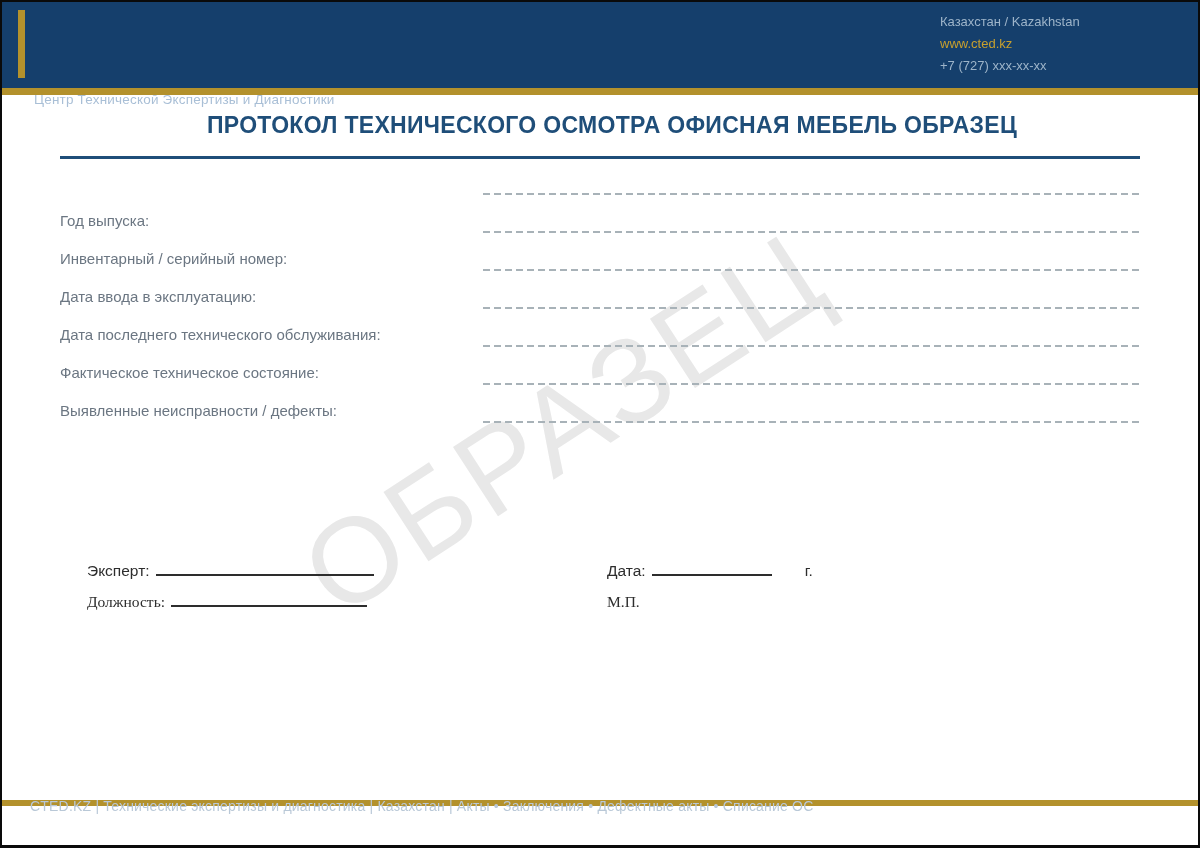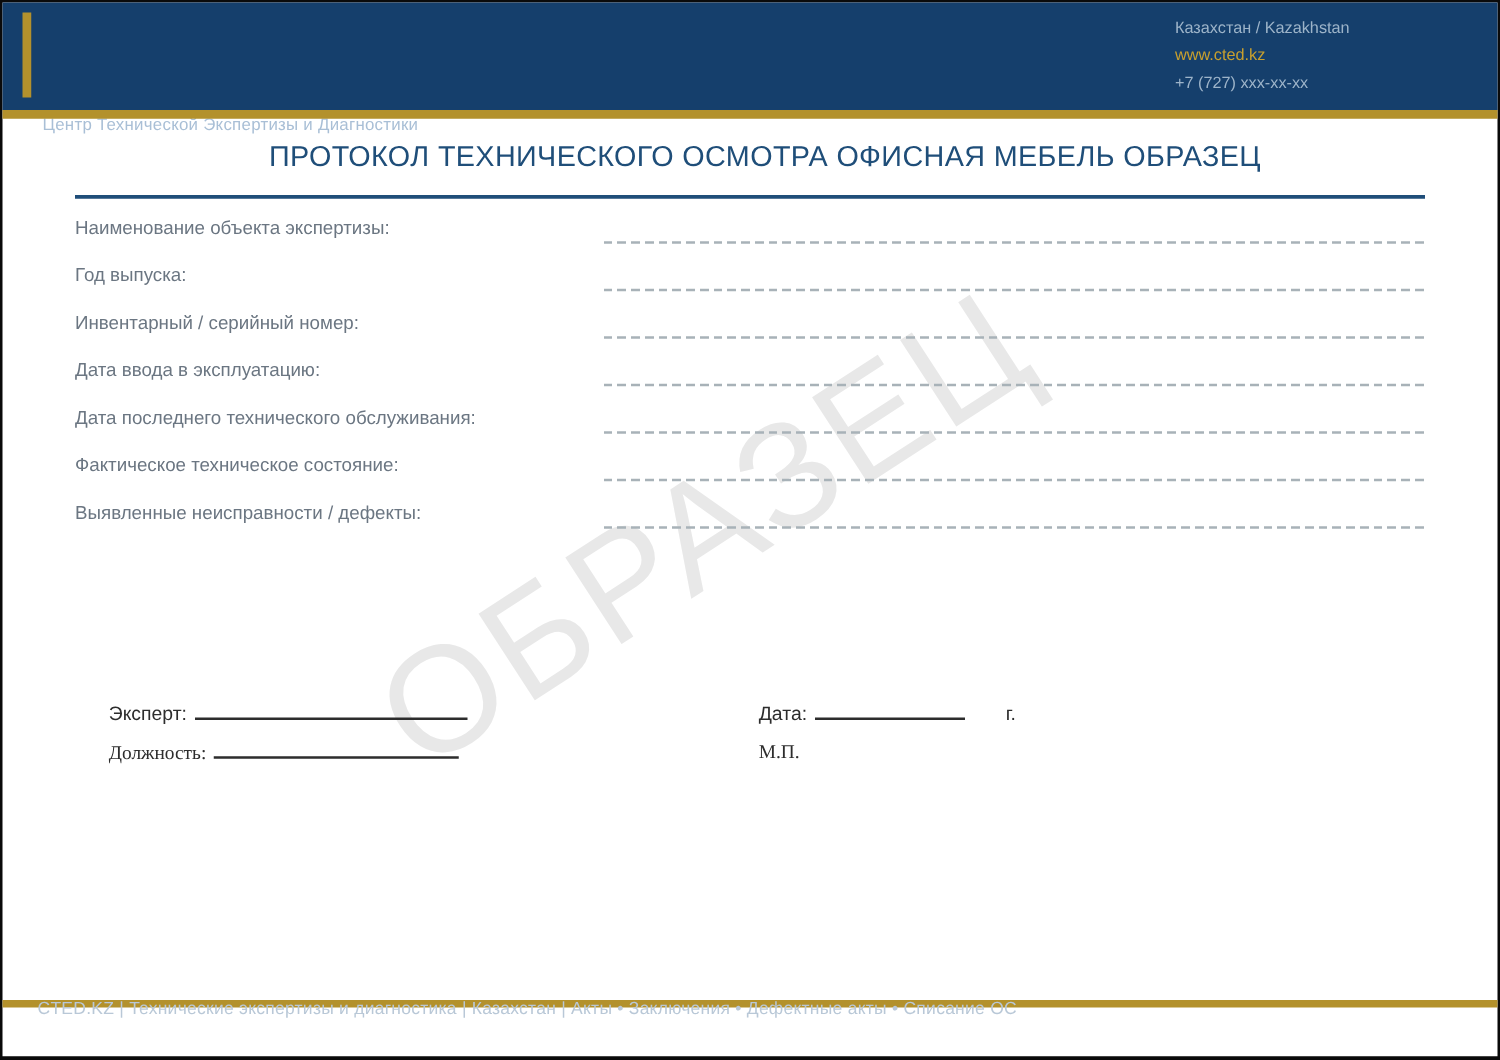--- a/index.html
+++ b/index.html
@@ -41,21 +41,21 @@
   .contact .website { color: #c8a02e; cursor: pointer; }
   .gold-divider {
     position: absolute; left: 0; right: 0; top: 86px; height: 7px;
     background: #b3912c;
   }
 
   
   .doc-title {
     position: absolute; left: 0; right: 0; top: 110px;
     text-align: center;
-    color: #1f4e79; font-size: 23px; font-weight: 400; letter-spacing: 0.3px; margin-left: 24px;
+    color: #1f4e79; font-size: 23px; font-weight: 700; letter-spacing: 0.3px; margin-left: 24px;
   }
   .title-rule {
     position: absolute; left: 58px; top: 154px; width: 1080px; height: 3px;
     background: #1f4e79;
   }
 
   
   .fields {
     position: absolute; left: 58px; top: 169px; width: 1082px;
   }
@@ -131,21 +131,20 @@
         <div class="phone">+7 (727) xxx-xx-xx</div>
       </div>
     </div>
     <div class="gold-divider"></div>
 
     <div class="doc-title">ПРОТОКОЛ ТЕХНИЧЕСКОГО ОСМОТРА ОФИСНАЯ МЕБЕЛЬ ОБРАЗЕЦ</div>
     <div class="title-rule"></div>
 
     <div class="fields">
       <div class="field-row">
-        <span class="field-label">Наименование объекта экспертизы:</span>
         <span class="field-line"></span>
       </div>
       <div class="field-row">
         <span class="field-label">Год выпуска:</span>
         <span class="field-line"></span>
       </div>
       <div class="field-row">
         <span class="field-label">Инвентарный / серийный номер:</span>
         <span class="field-line"></span>
       </div>

